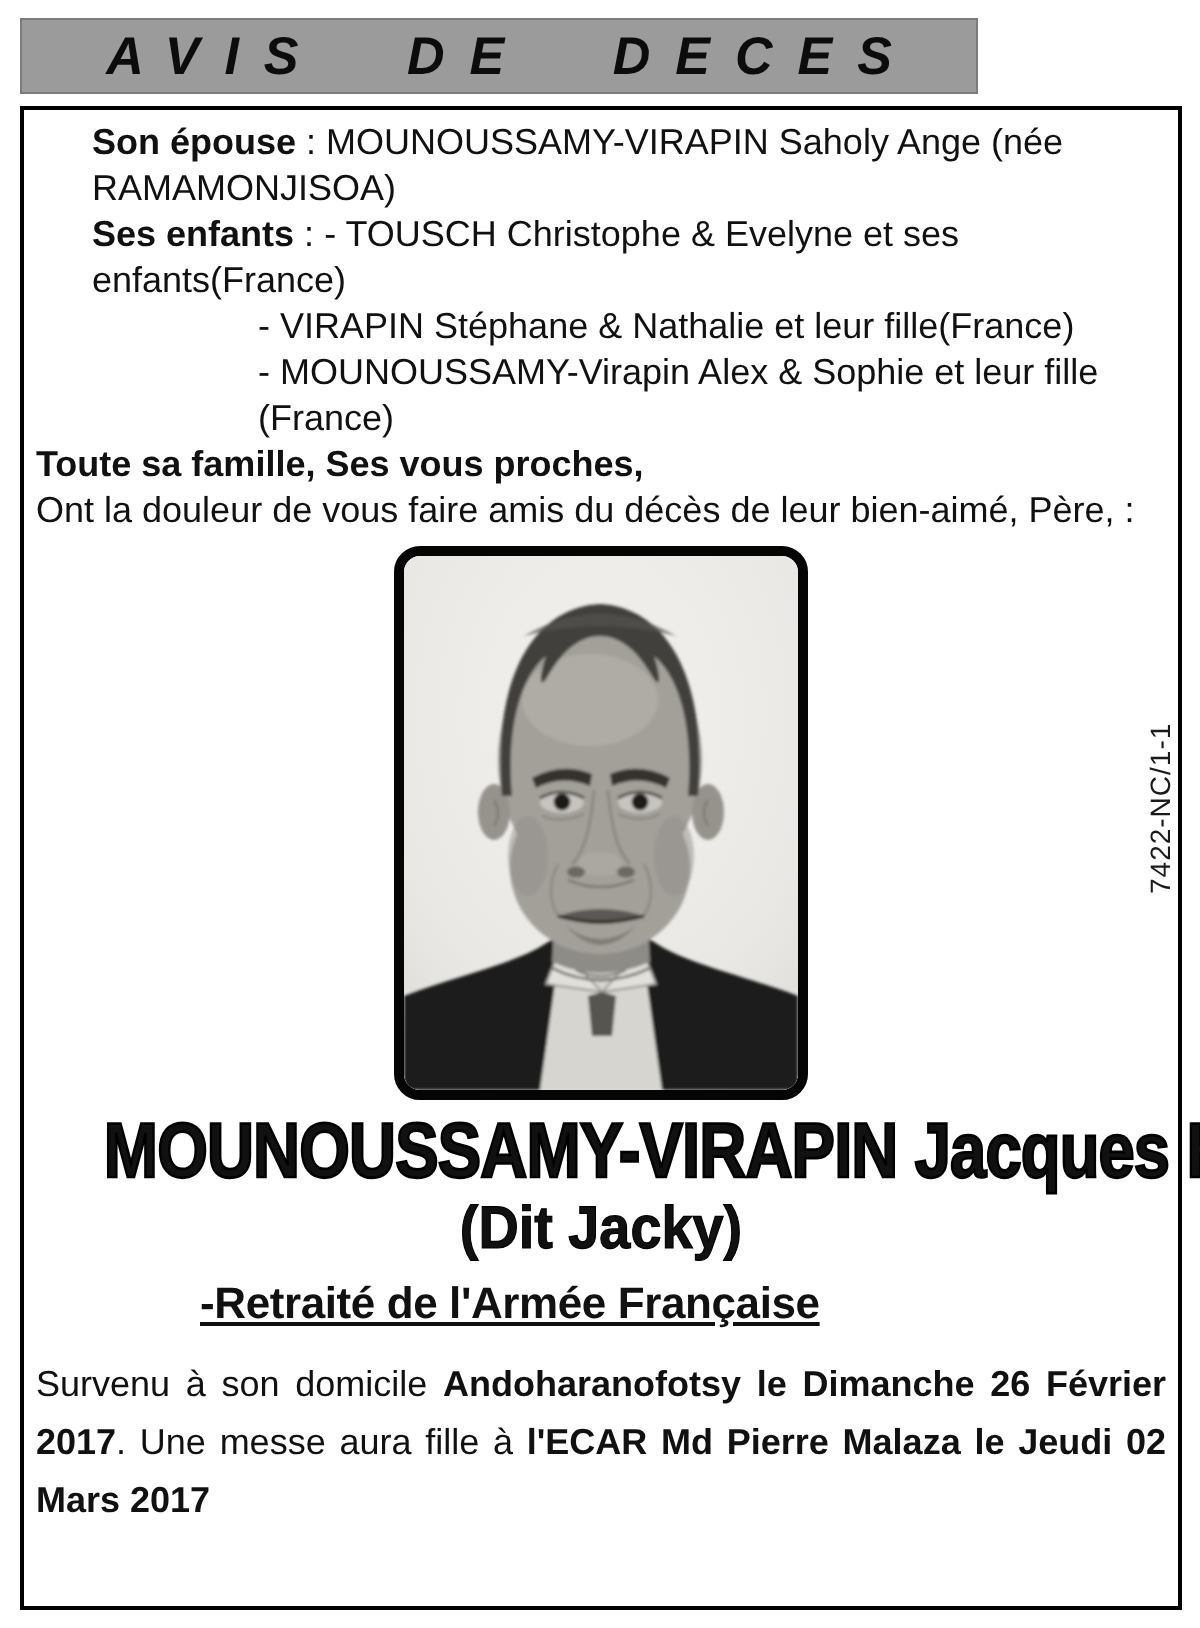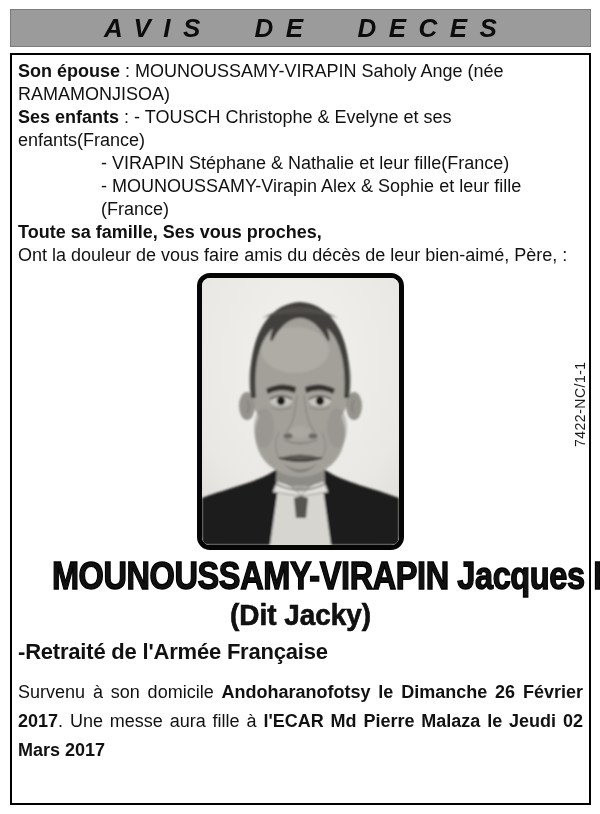--- a/index.html
+++ b/index.html
@@ -2,39 +2,39 @@
 <html lang="fr"><head>
 <meta charset="utf-8">
 <title>Avis de Deces</title>
 <style>
   * { margin:0; padding:0; box-sizing:border-box; }
   html,body { width:600px; background:#ffffff; font-family:"Liberation Sans", sans-serif; color:#111; }
   body { width:600px; height:814px; position:relative; overflow:hidden; }
 
   
   .banner {
-    position:absolute; left:10px; top:9px; width:581px; height:38px;
+    position:absolute; left:10px; top:9px; width:479px; height:38px;
     background:#9b9b9b; border:1px solid #7c7c7c;
     display:flex; align-items:center; justify-content:center;
   }
   .banner-title {
     font-weight:bold; font-style:italic; font-size:26px; color:#0c0c0c;
     letter-spacing:0.48em; word-spacing:0.85em; white-space:nowrap;
     padding-left:0.48em; 
     transform:scaleY(1.02);
   }
 
   
   .notice-box {
     position:absolute; left:10px; top:53px; width:581px; height:752px;
     border:2px solid #000; background:#fff; padding:5px 6px 0 6px;
   }
 
   
-  .family { font-size:18px; line-height:23px; }
+  .family { font-size:18px; line-height:23px;margin-left:28px; }
   .lbl { font-weight:bold; }
   .child-indent { padding-left:83px; }
 
   .intro-bold { font-weight:bold; font-size:18px; line-height:23px; }
   .intro-normal { font-size:18px; line-height:23px; }
 
   
   .photo-frame {
     width:207px; height:277px; margin:6px auto 6px auto;
     border:5px solid #050505; border-radius:13px; overflow:hidden; background:#ecebe9;
@@ -54,21 +54,21 @@
     letter-spacing:-0.5px; transform:scaleX(0.88) scaleY(1.05); transform-origin:50% 50%;
     -webkit-text-stroke:1.3px #000;
   }
   .deceased-alias {
     text-align:center; font-weight:bold; font-size:30px; line-height:38px;
     transform:scaleX(0.93); transform-origin:50% 50%;
     -webkit-text-stroke:0.6px #000;
   }
 
   
-  .honors { margin-top:4px; font-weight:bold; font-size:22px; line-height:28px; letter-spacing:-0.2px; }
+  .honors { margin-top:4px; margin-left:82px; font-weight:bold; font-size:22px; line-height:28px; letter-spacing:-0.2px;text-decoration:underline; }
 
   
   .announcement {
     margin-top:12px; font-size:18px; line-height:29px; text-align:justify;
   }
   .announcement .b { font-weight:bold; }
 </style>
 </head>
 <body>
 

